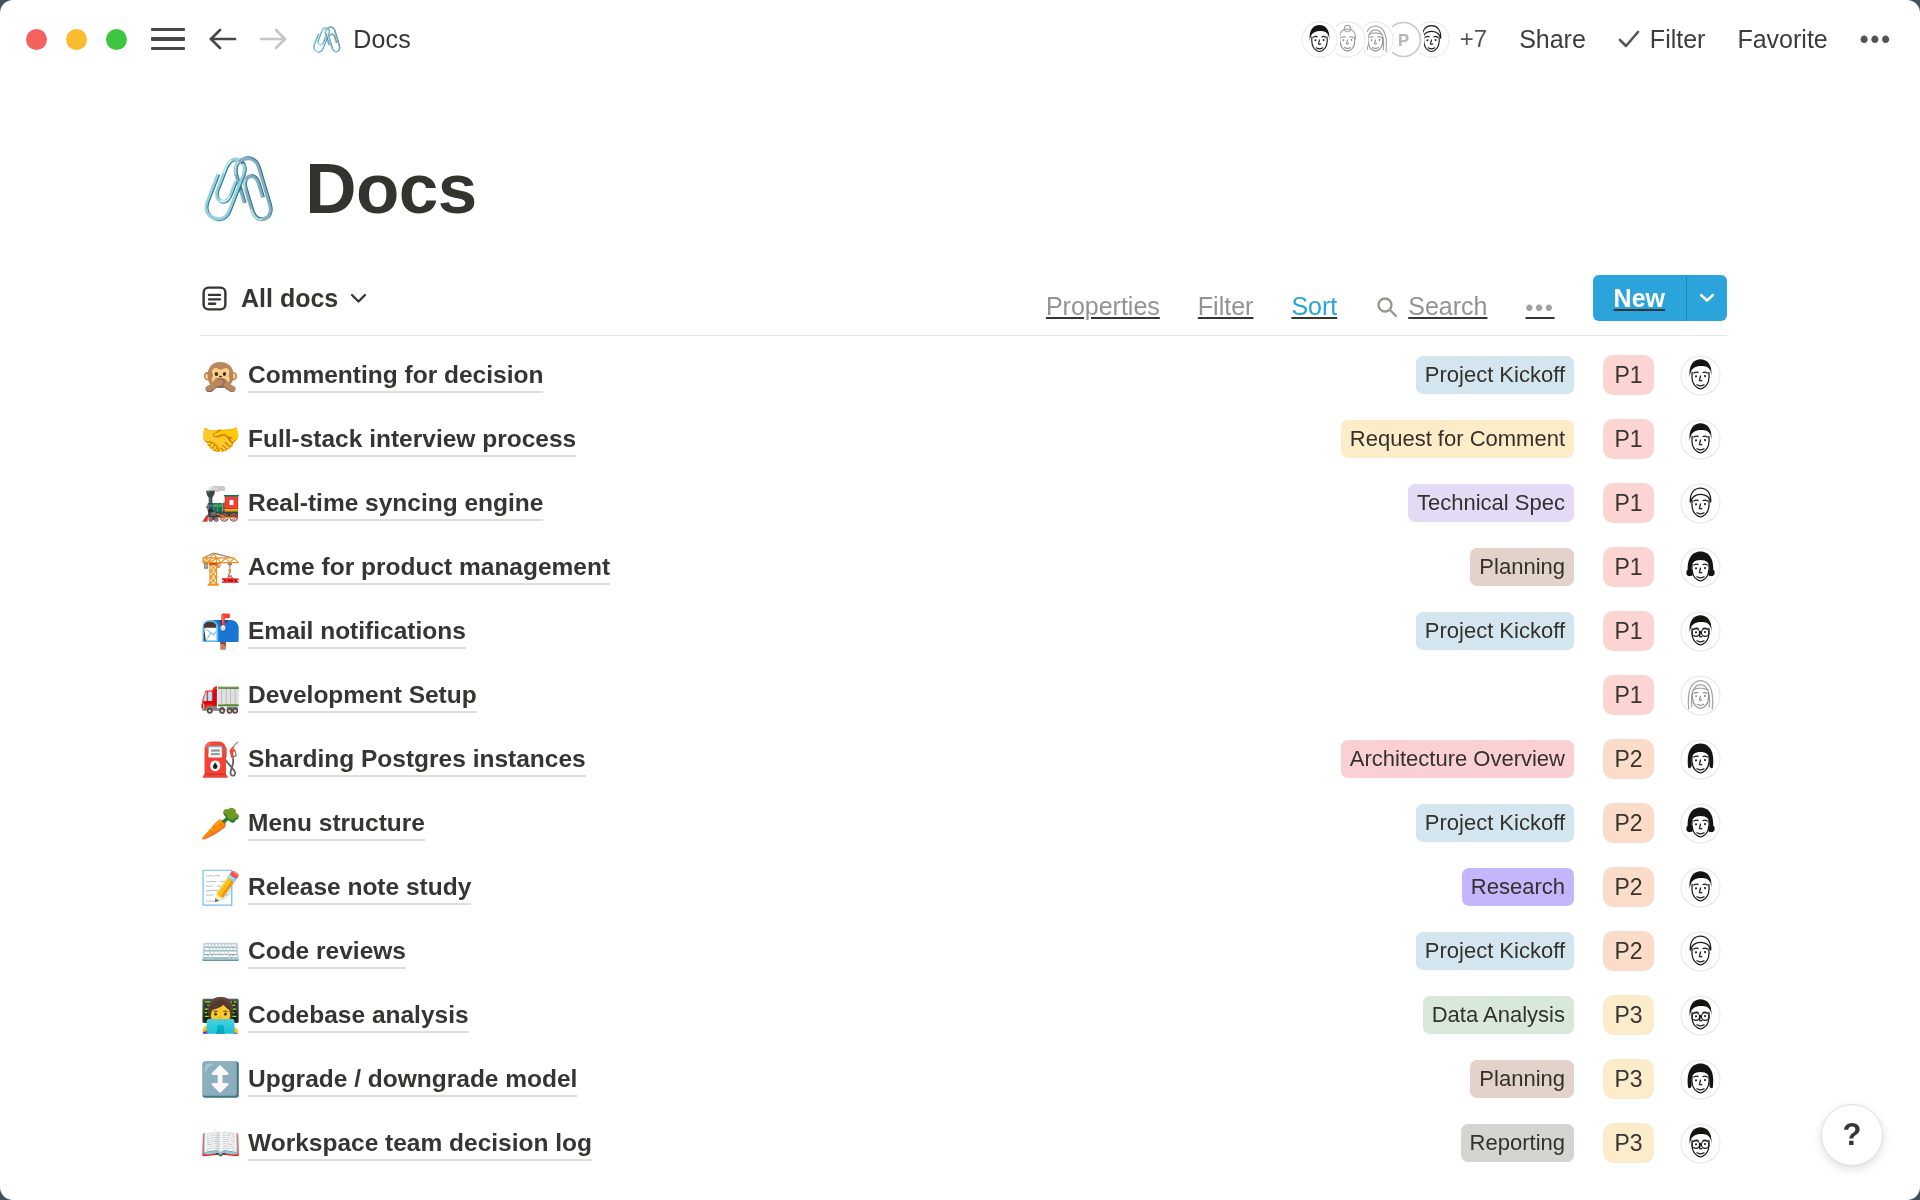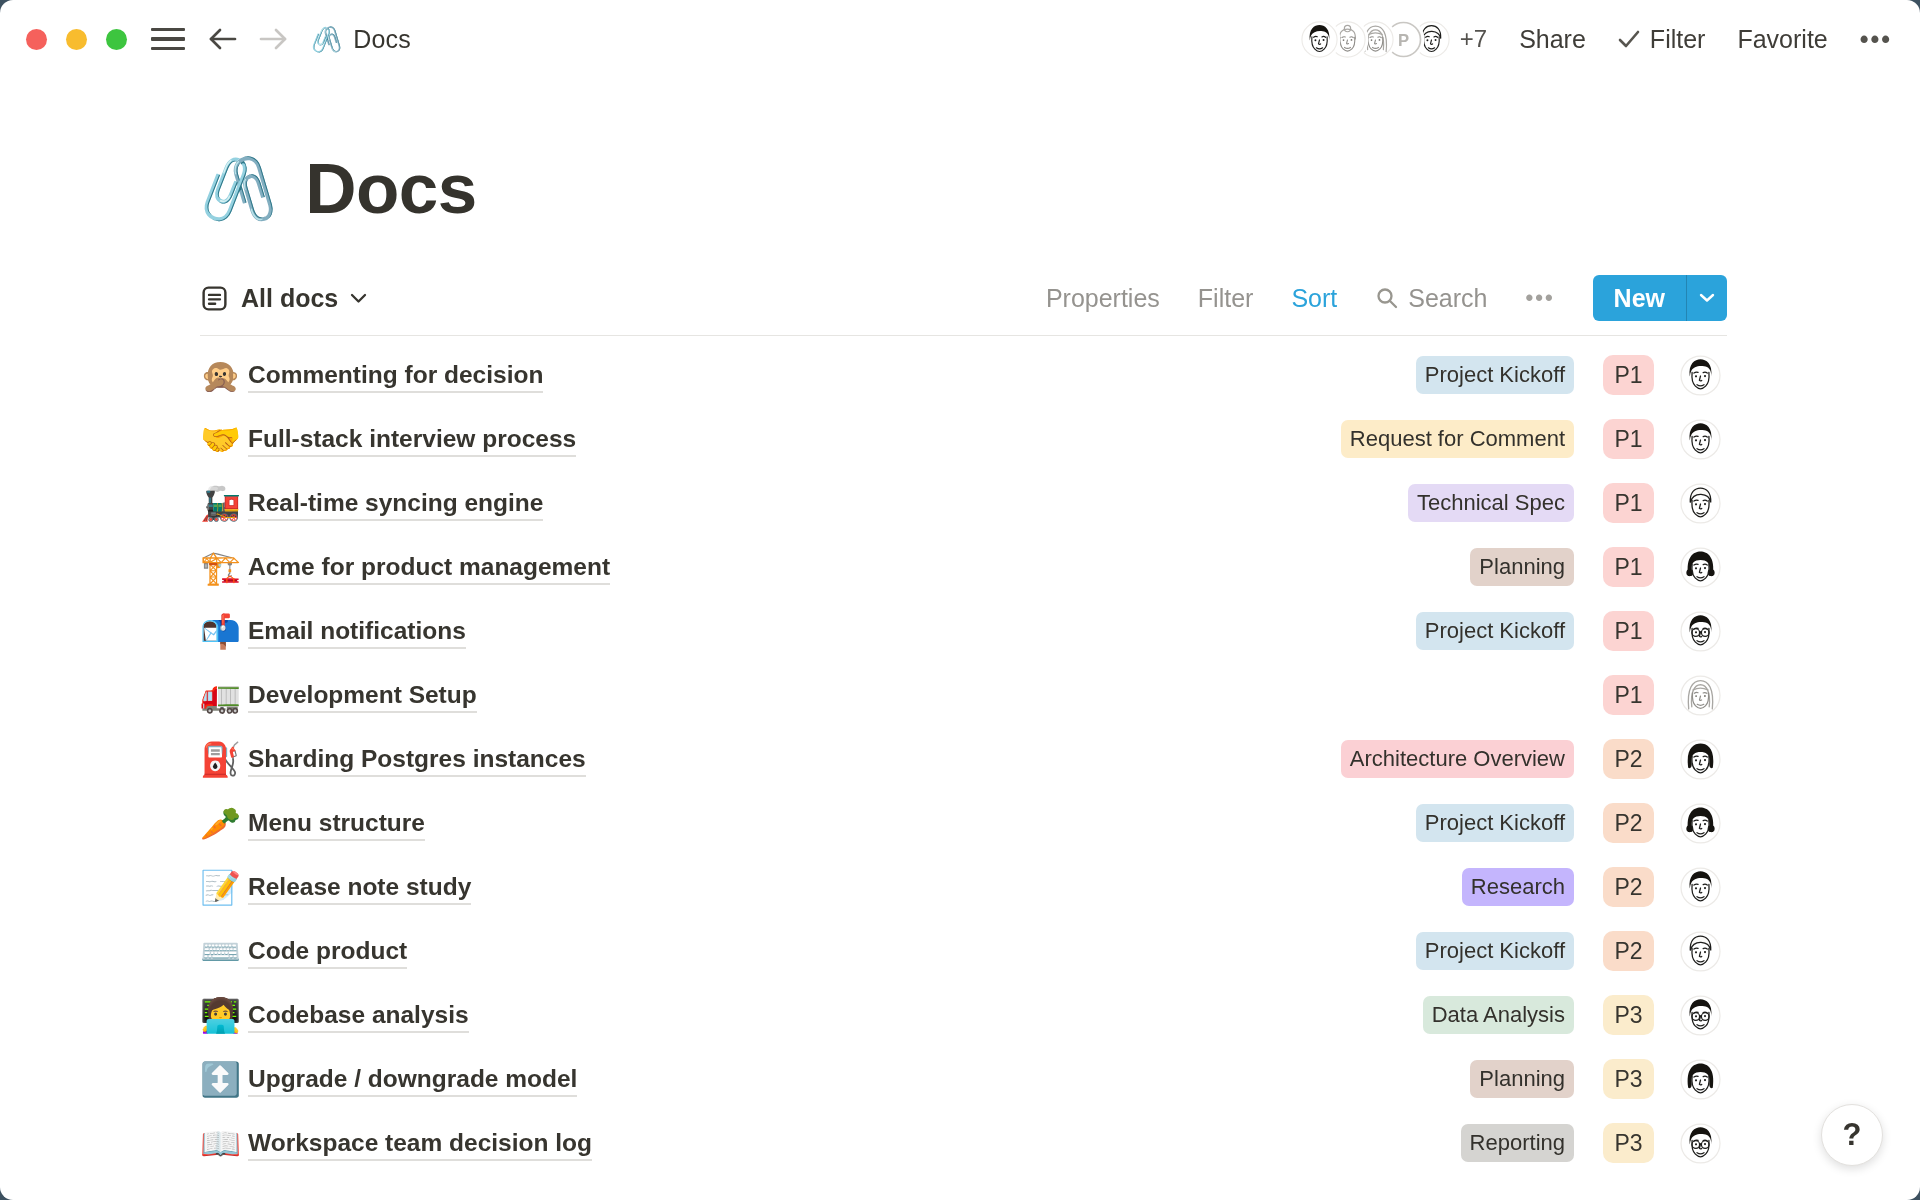--- a/index.html
+++ b/index.html
@@ -33,21 +33,21 @@
   
   .content { padding:0 193px 0 200px; }
   .page-head { margin-top:70px; display:flex; align-items:center; gap:28px; }
   .page-head .emoji { font-size:62px; line-height:1; }
   .page-head h1 { font-size:71px; font-weight:700; letter-spacing:-.5px; color:#35332d; }
 
   
   .toolbar { margin-top:46px; display:flex; align-items:center; border-bottom:1px solid #e6e5e2; padding-bottom:14px;gap:19px; }
   .view-switch { display:flex; align-items:center; gap:12px; cursor:pointer; }
   .view-switch .label { font-size:25px; font-weight:700; color:#37352f; }
-  .toolbar-right { margin-left:auto; display:flex; align-items:center; gap:38px; }
+  .toolbar-right { margin-left:auto; display:flex; align-items:flex-end; gap:38px;text-decoration:underline; }
   .tb-item { font-size:25px; color:#95938f; cursor:pointer; display:flex; align-items:center; gap:9px; }
   .tb-item.active { color:var(--accent,#2ba3db); }
   .tb-item.small-dots { letter-spacing:2px; font-weight:700; font-size:22px; color:#a3a19d; }
   .new-btn { display:flex; align-items:stretch; height:46px; border-radius:6px; overflow:hidden; background:var(--accent,#2ba3db); cursor:pointer; }
   .new-btn .main { display:flex; align-items:center; padding:0 21px; color:#fff; font-size:25px; font-weight:700; }
   .new-btn .chev { display:flex; align-items:center; justify-content:center; width:41px; border-left:1px solid rgba(0,0,0,.18); }
 
   
   .rows { padding-top:7px; }
   .row { height:64px; display:flex; align-items:center; cursor:pointer; }
@@ -438,21 +438,21 @@
                 <path d="M16.6 29 q3.4 2.3 6.8 0"></path>
               </g>
               <circle cx="15.6" cy="20.8" r="1.05" fill="#1d1d1b"></circle>
               <circle cx="24.4" cy="20.6" r="1.05" fill="#1d1d1b"></circle>
             </svg>
           </span>
   </div>
 
   <div class="row">
     <span class="row-emoji">⌨️</span>
-    <span class="row-title"><span class="t">Code product</span></span>
+    <span class="row-title"><span class="t">Code reviews</span></span>
     <span class="row-tag" style="background: rgb(211, 229, 239);">Project Kickoff</span>
     <span class="row-priority" style="background: rgb(250, 220, 201);">P2</span>
     <span class="row-avatar">
             <svg viewBox="0 0 40 40">
               <circle cx="20" cy="20" r="19" fill="#fff" stroke="#eceae7" stroke-width="1.2"></circle>
               <path d="M10 19 C9.5 9 14.5 5 20 5 C25.5 5 30.5 9 30 19 C29 13.5 26 11.5 20.5 11.2 C15 11 11.5 14 10 19 Z" fill="#fbfaf8" stroke="#1d1d1b" stroke-width="1.2"></path>
               <g stroke="#1d1d1b" stroke-width="1.25" fill="none" stroke-linecap="round" stroke-linejoin="round">
                 <path d="M11.8 17 q-.9 9.5 3.2 13.4 q2.6 2.6 5 2.6 q2.4 0 5 -2.6 q4.1 -3.9 3.2 -13.4"></path>
                 <path d="M13.6 17.6 q2 -1.4 4 -.6"></path>
                 <path d="M22.6 17.2 q2 -1.2 4 .4"></path>

